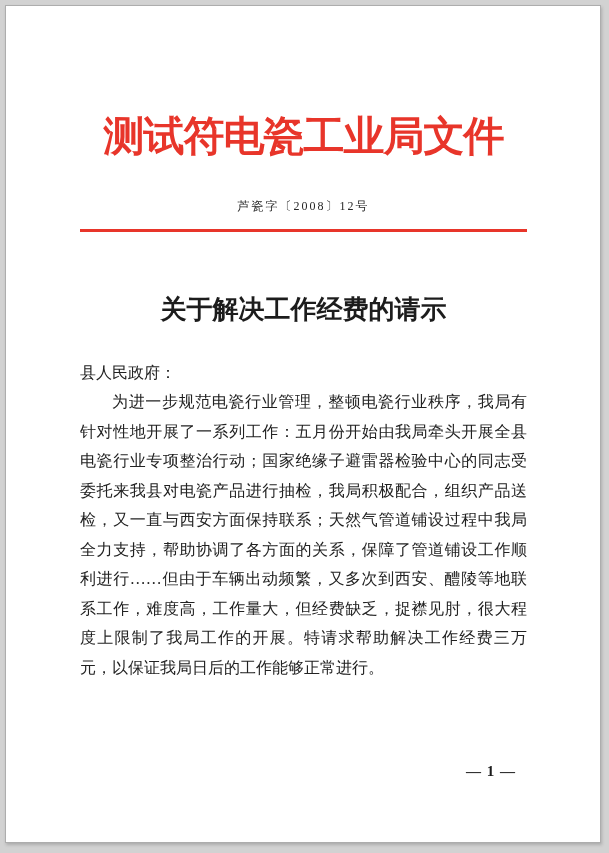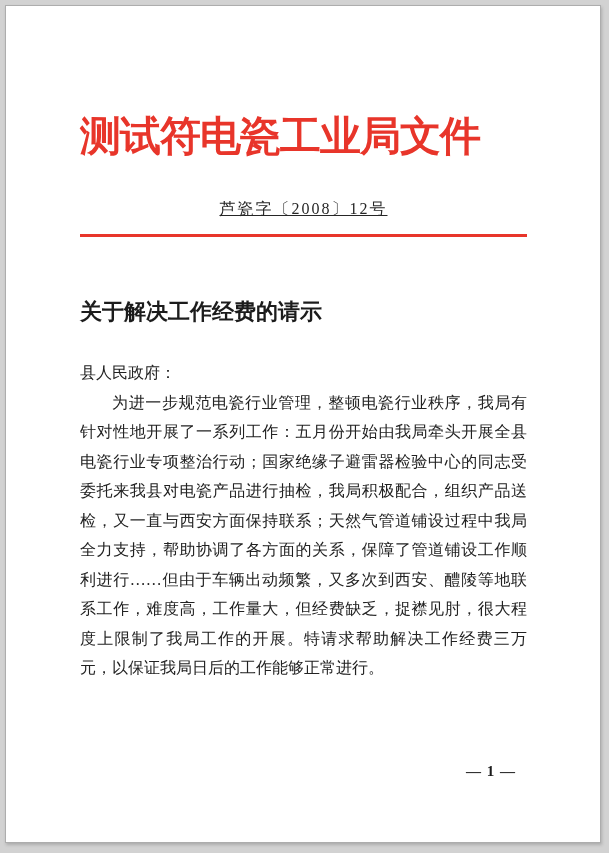--- a/index.html
+++ b/index.html
@@ -27,47 +27,46 @@
   }
   .content {
     position: relative;
     height: 100%;
     padding: 0 73px 0 74px;
     box-sizing: border-box;
   }
   .org-title {
     margin: 0;
     padding-top: 106px;
-    text-align: left;
+    text-align: center;
     font-size: 41px;
     font-weight: bold;
     line-height: 1.2;
     letter-spacing: -1px;
     color: #e8352a;
     white-space: nowrap;
   }
   .doc-number {
     margin-top: 38px;
     text-align: center;
-    font-size: 16px;
+    font-size: 12px;
     line-height: 1.3;
     letter-spacing: 2px;
     color: #262626;
-    text-decoration: underline;
   }
   .red-line {
     margin-top: 14px;
     width: 100%;
     height: 3px;
     background: #e8352a;
   }
   .doc-title {
     margin-top: 62px;
-    text-align: left;
-    font-size: 22px;
+    text-align: center;
+    font-size: 26px;
     font-weight: bold;
     line-height: 1.2;
     color: #1c1c1c;
   }
   .body-text {
     margin-top: 33px;
     font-size: 16px;
     line-height: 29.5px;
     color: #222222;
     text-align: justify;

